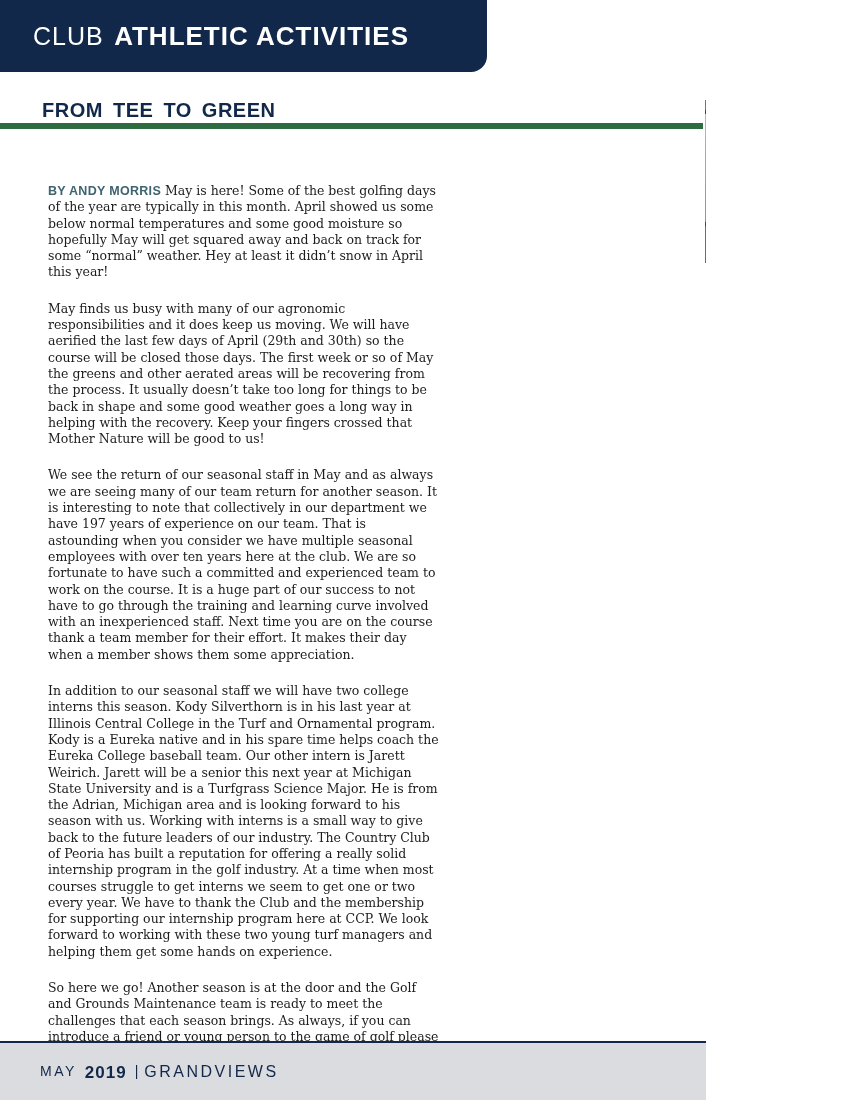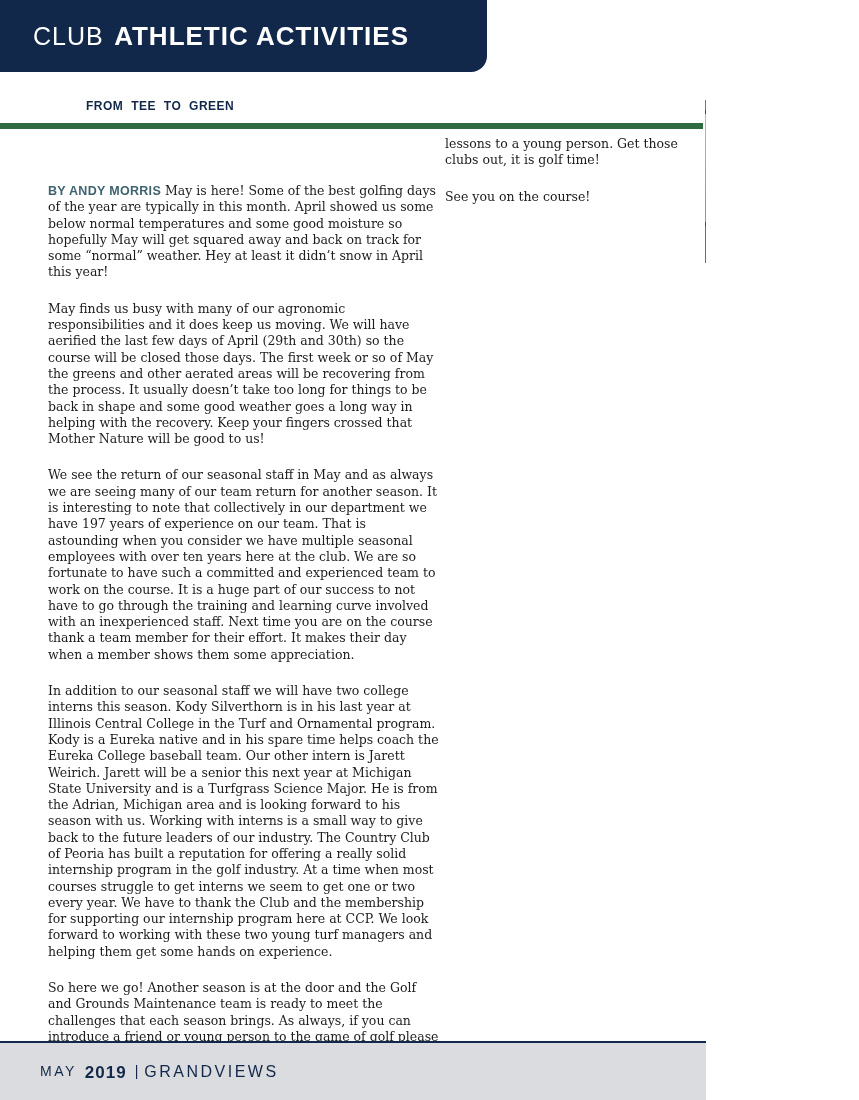--- a/index.html
+++ b/index.html
@@ -17,21 +17,21 @@
     display:flex; align-items:center;
   }
   .banner-text { padding-left:33px; color:#ffffff; white-space:nowrap; }
   .banner-prefix { font-size:25px; font-weight:400; letter-spacing:1px; }
   .banner-title  { font-size:26px; font-weight:800; letter-spacing:1px; margin-left:6px; }
 
   
   .section-title {
     position:absolute; left:42px; top:99px;
     color:var(--navy,#12284a);
-    font-size:12px; font-weight:800; letter-spacing:0.5px; word-spacing:4px;margin-left:44px;
+    font-size:20px; font-weight:800; letter-spacing:0.5px; word-spacing:4px;
   }
   .green-rule {
     position:absolute; left:0; top:123px; width:703px; height:6px;
     background:var(--green,#2e6b41);
   }
 
   
   .col-left {
     position:absolute; left:48px; top:136px; width:392px;
     font-family:"DejaVu Serif", serif;
@@ -151,24 +151,20 @@
   </div>
 
   <div class="col-left">
     <p class="para"><span class="byline">BY ANDY MORRIS</span> <span>May is here!  Some of the best golfing days of the year are typically in this month.  April showed us some below normal temperatures and some good moisture so hopefully May will get squared away and back on track for some “normal” weather.  Hey at least it didn’t snow in April this year!</span></p>
     <p class="para">May finds us busy with many of our agronomic responsibilities and it does keep us moving.  We will have aerified the last few days of April (29th and 30th) so the course will be closed those days.  The first week or so of May the greens and other aerated areas will be recovering from the process.  It usually doesn’t take too long for things to be back in shape and some good weather goes a long way in helping with the recovery.  Keep your fingers crossed that Mother Nature will be good to us!</p>
     <p class="para">We see the return of our seasonal staff in May and as always we are seeing many of our team return for another season.  It is interesting to note that collectively in our department we have 197 years of experience on our team.  That is astounding when you consider we have multiple seasonal employees with over ten years here at the club.  We are so fortunate to have such a committed and experienced team to work on the course.  It is a huge part of our success to not have to go through the training and learning curve involved with an inexperienced staff.  Next time you are on the course thank a team member for their effort.  It makes their day when a member shows them some appreciation.</p>
     <p class="para">In addition to our seasonal staff we will have two college interns this season.  Kody Silverthorn is in his last year at Illinois Central College in the Turf and Ornamental program.  Kody is a Eureka native and in his spare time helps coach the Eureka College baseball team.  Our other intern is Jarett Weirich.  Jarett will be a senior this next year at Michigan State University and is a Turfgrass Science Major.  He is from the Adrian, Michigan area and is looking forward to his season with us.  Working with interns is a small way to give back to the future leaders of our industry.  The Country Club of Peoria has built a reputation for offering a really solid internship program in the golf industry.  At a time when most courses struggle to get interns we seem to get one or two every year.  We have to thank the Club and the membership for supporting our internship program here at CCP.  We look forward to working with these two young turf managers and helping them get some hands on experience.</p>
     <p class="para">So here we go!  Another season is at the door and the Golf and Grounds Maintenance team is ready to meet the challenges that each season brings.  As always, if you can introduce a friend or young person to the game of golf please do so.   It can provide a lifetime of enjoyment and teach so many good life</p>
   </div>
 
-  <div class="col-right">
-    <p class="para">lessons to a young person.  Get those clubs out, it is golf time!</p>
-    <p class="para">See you on the course!</p>
-  </div>
 
   <div class="footer">
     <div class="footer-text">
       <span class="footer-month">MAY</span>
       <span class="footer-year">2019</span>
       <span class="footer-sep">|</span>
       <span class="footer-pub">GRANDVIEWS</span>
     </div>
   </div>
 

